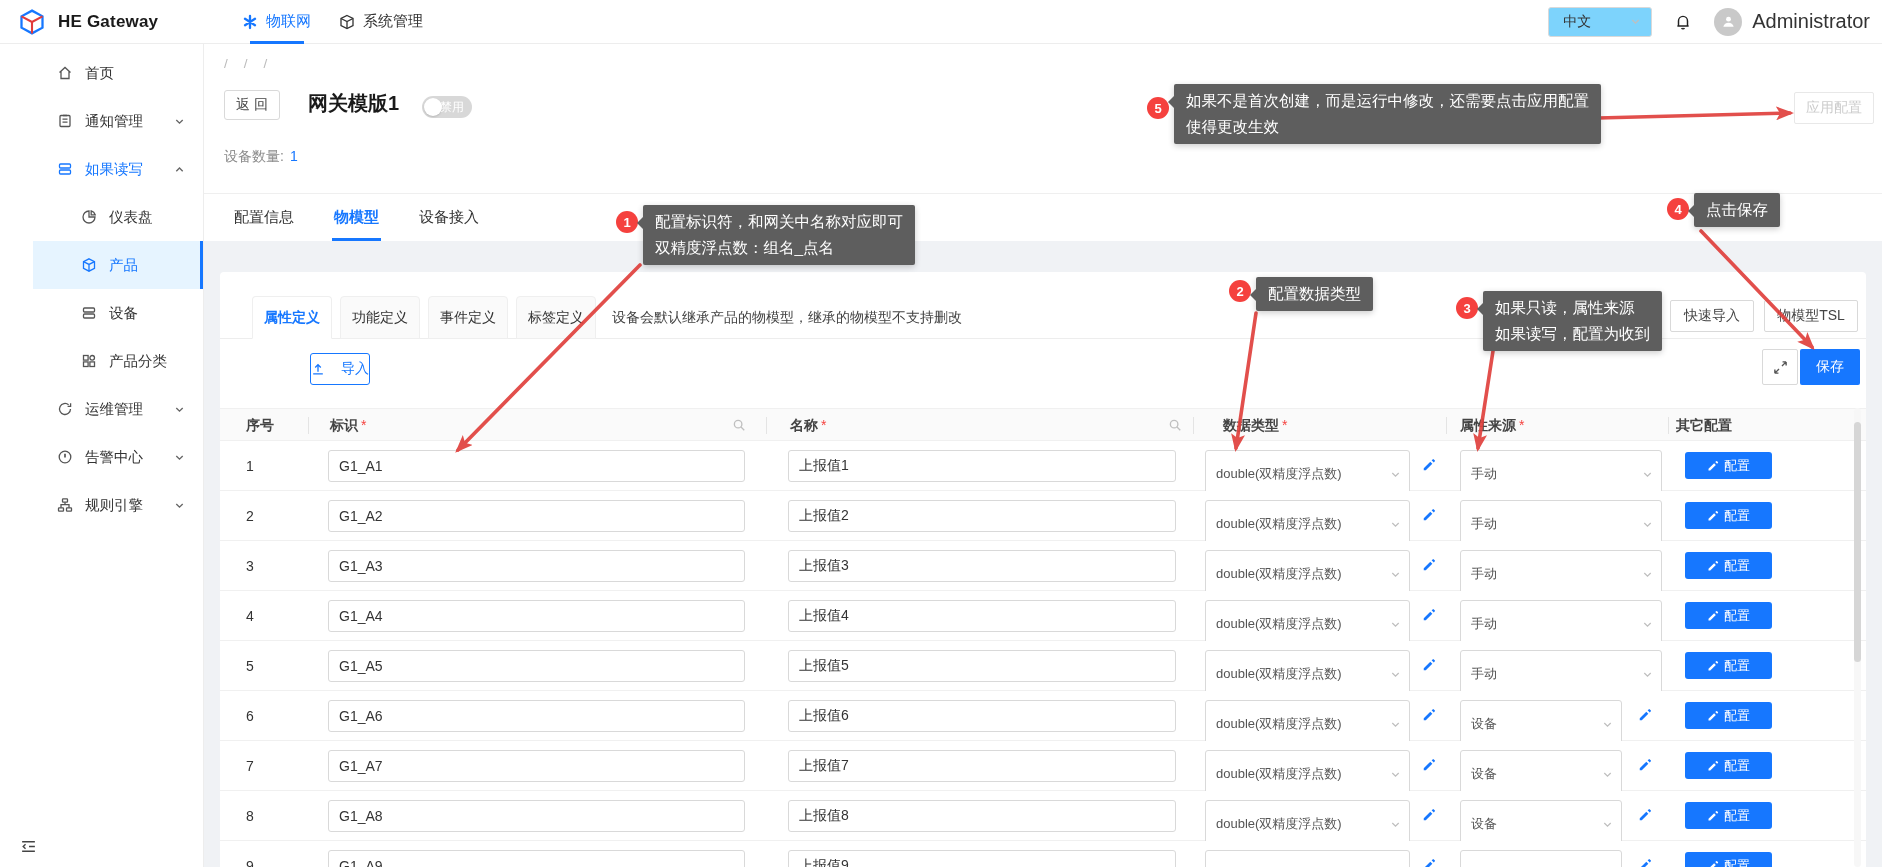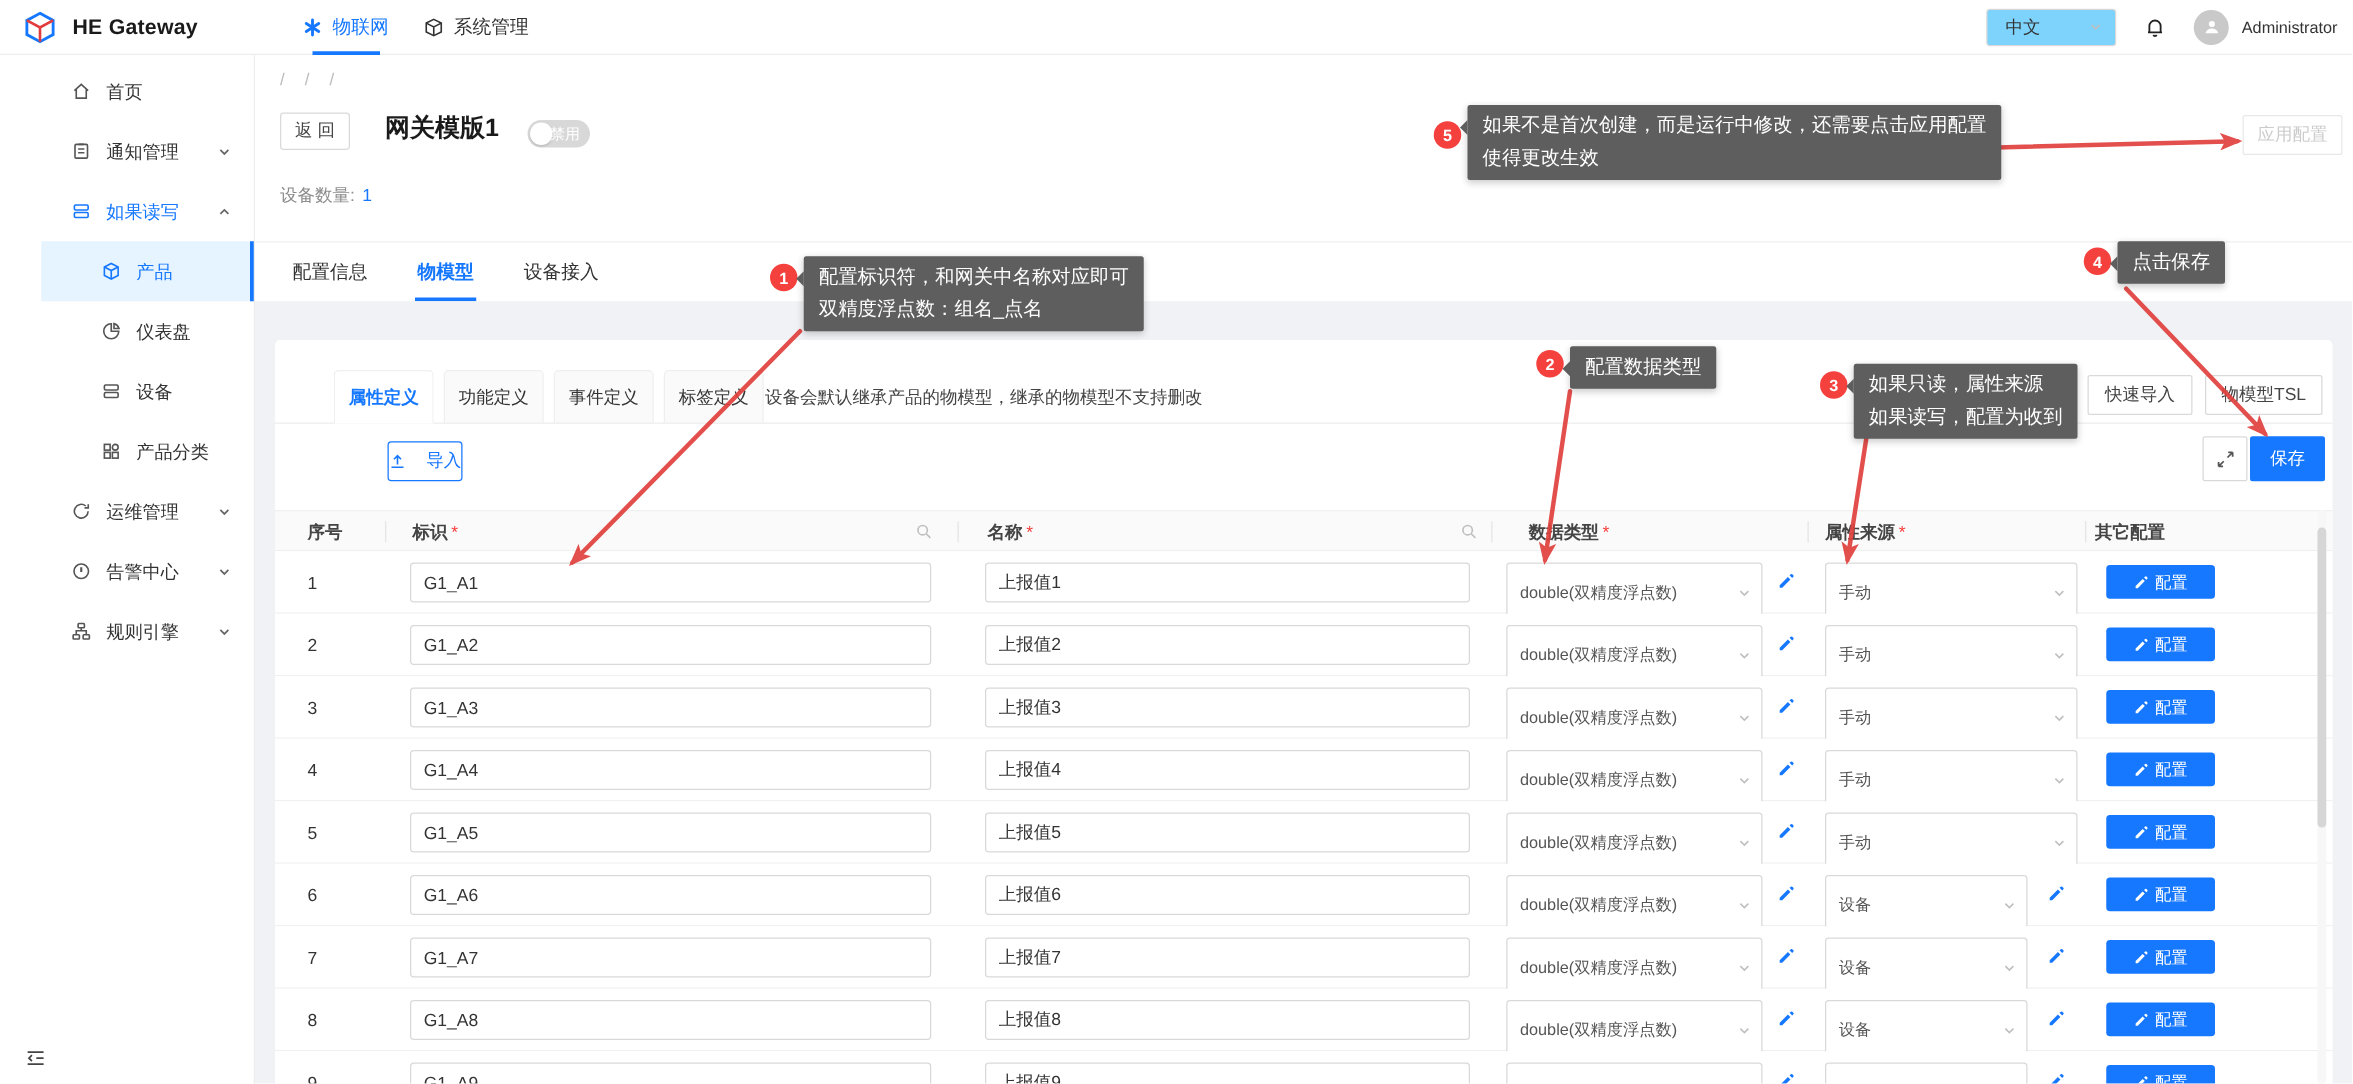--- a/index.html
+++ b/index.html
@@ -12,21 +12,21 @@
   .logo-title { font-size:17px; font-weight:bold; color:#1a1a1a; letter-spacing:.2px; }
   .topnav { display:flex; margin-left:24px; height:44px; }
   .topnav-item { display:flex; align-items:center; gap:8px; padding:0 14px; font-size:15px; color:#333; position:relative; cursor:pointer; }
   .topnav-item.active { color:#1677ff; }
   .topnav-item.active::after { content:''; position:absolute; left:50%; transform:translateX(-50%); bottom:0; width:54px; height:3px; background:#1677ff; }
   .hdr-right { margin-left:auto; display:flex; align-items:center; padding-right:8px; }
   .lang-select { width:104px; height:30px; border:1px solid #d9d9d9; border-radius:3px; display:flex; align-items:center; padding:0 10px 0 14px; font-size:14px; color:#333; background:#7dd3fc; cursor:pointer; }
   .lang-select .sel-chev { margin-left:auto; }
   .bell { margin-left:22px; color:#222; display:flex; cursor:pointer; }
   .avatar { margin-left:22px; width:28px; height:28px; border-radius:50%; background:#c9c9c9; display:flex; align-items:center; justify-content:center; }
-  .username { margin-left:10px; font-size:13px; color:#333; padding-right:4px; }
+  .username { margin-left:10px; font-size:20px; color:#333; padding-right:4px; }
 
   
   .sidebar { position:absolute; left:0; top:44px; width:204px; bottom:0; background:#fff; border-right:1px solid #ededed; padding-top:5px; z-index:5; }
   .side-item { position:relative; height:48px; display:flex; align-items:center; gap:12px; padding-left:24px; font-size:14.5px; color:#333; cursor:pointer;margin-left:33px; }
   .side-item .s-icon { display:flex; color:#555; }
   .side-item .s-icon svg { width:16px; height:16px; }
   .side-item.child { padding-left:48px; }
   .side-item.active { color:#1677ff; } .side-item.active .s-icon { color:#1677ff; }
   .side-item.selected { background:#e6f4ff; color:#1677ff; }
   .side-item.selected .s-icon { color:#1677ff; }
@@ -56,21 +56,21 @@
 
   .tabs { position:absolute; left:28px; top:152px; height:45px; display:flex; gap:36px; }
   .tab { font-size:15px; color:#333; display:flex; align-items:center; border-bottom:3px solid transparent; padding:0 2px; cursor:pointer; }
   .tab.active { color:#1677ff; font-weight:bold; border-bottom-color:#1677ff; }
 
   .content { position:absolute; left:0; right:0; top:197px; bottom:0; background:#f0f2f5; }
   .card { position:absolute; left:16px; right:16px; top:31px; bottom:0; background:#fff; border-radius:4px 4px 0 0; }
 
   
   .mtabs-strip { position:absolute; left:0; right:0; top:24px; height:43px; border-bottom:1px solid #ededed; }
-  .mtabs { position:absolute; left:47px; top:0; display:flex; gap:8px; height:31px;justify-content:space-between; }
+  .mtabs { position:absolute; left:32px; top:0; display:flex; gap:8px; height:31px;justify-content:space-between; }
   .mtab { width:80px; height:43px; display:flex; align-items:center; justify-content:center; font-size:14px; color:#333; background:#fafafa; border:1px solid #efefef; border-radius:4px 4px 0 0; cursor:pointer; }
   .mtab.active { background:#fff; border-bottom-color:#fff; color:#1677ff; font-weight:bold; position:relative; z-index:2; }
   .mtabs-note { position:absolute; left:392px; top:0; height:43px; display:flex; align-items:center; font-size:14px; color:#444; }
   .btn-plain { height:32px; background:#fff; border:1px solid #d9d9d9; border-radius:2px; font-size:14px; color:#444; font-family:inherit; cursor:pointer; }
   .quick-import { position:absolute; right:112px; top:4px; width:84px; }
   .tsl-btn { position:absolute; right:8px; top:4px; width:94px; }
 
   
   .import-btn { position:absolute; left:90px; top:81px; width:60px; height:32px; background:#fff; border:1px solid #1677ff; border-radius:3px; color:#1677ff; font-size:14px; display:flex; align-items:center; justify-content:space-between; gap:5px; cursor:pointer; font-family:inherit; }
   .expand-btn { position:absolute; right:68px; top:77px; width:36px; height:36px; background:#fff; border:1px solid #d9d9d9; border-radius:2px; display:flex; align-items:center; justify-content:center; cursor:pointer; }
@@ -212,38 +212,38 @@
           <path d="M5 5h.01M5 11h.01" stroke-width="1.8"></path>
         </svg>
       </span>
     <span class="s-label">如果读写</span>
     <span class="s-chev">
         <svg viewBox="0 0 12 12" width="11" height="11" fill="none" stroke="currentColor" stroke-width="1.5">
           <path d="M2.5 7.8L6 4.3l3.5 3.5"></path>
         </svg>
       </span>
   </div>
+    <div class="side-item child">
+    <span class="s-icon">
+        <svg viewBox="0 0 16 16" fill="none" stroke="currentColor" stroke-width="1.3">
+          <path d="M8 2a6 6 0 106 6H8z"></path>
+          <path d="M10.2 1.8A6 6 0 0114.2 5.8H10.2z"></path>
+        </svg>
+      </span>
+    <span class="s-label">仪表盘</span>
+
+  </div>
     <div class="side-item child selected">
     <span class="s-icon">
         <svg viewBox="0 0 16 16" fill="none" stroke="currentColor" stroke-width="1.3">
           <path d="M8 1.8l5.5 2.8v6.8L8 14.2l-5.5-2.8V4.6z"></path>
           <path d="M2.5 4.6L8 7.4l5.5-2.8M8 7.4v6.8"></path>
         </svg>
       </span>
     <span class="s-label">产品</span>
-
-  </div>
-    <div class="side-item child">
-    <span class="s-icon">
-        <svg viewBox="0 0 16 16" fill="none" stroke="currentColor" stroke-width="1.3">
-          <path d="M8 2a6 6 0 106 6H8z"></path>
-          <path d="M10.2 1.8A6 6 0 0114.2 5.8H10.2z"></path>
-        </svg>
-      </span>
-    <span class="s-label">仪表盘</span>
 
   </div>
     <div class="side-item child">
     <span class="s-icon">
         <svg viewBox="0 0 16 16" fill="none" stroke="currentColor" stroke-width="1.3">
           <rect x="2.5" y="3" width="11" height="4" rx="1"></rect>
           <rect x="2.5" y="9" width="11" height="4" rx="1"></rect>
           <path d="M5 5h.01M5 11h.01" stroke-width="1.8"></path>
         </svg>
       </span>

